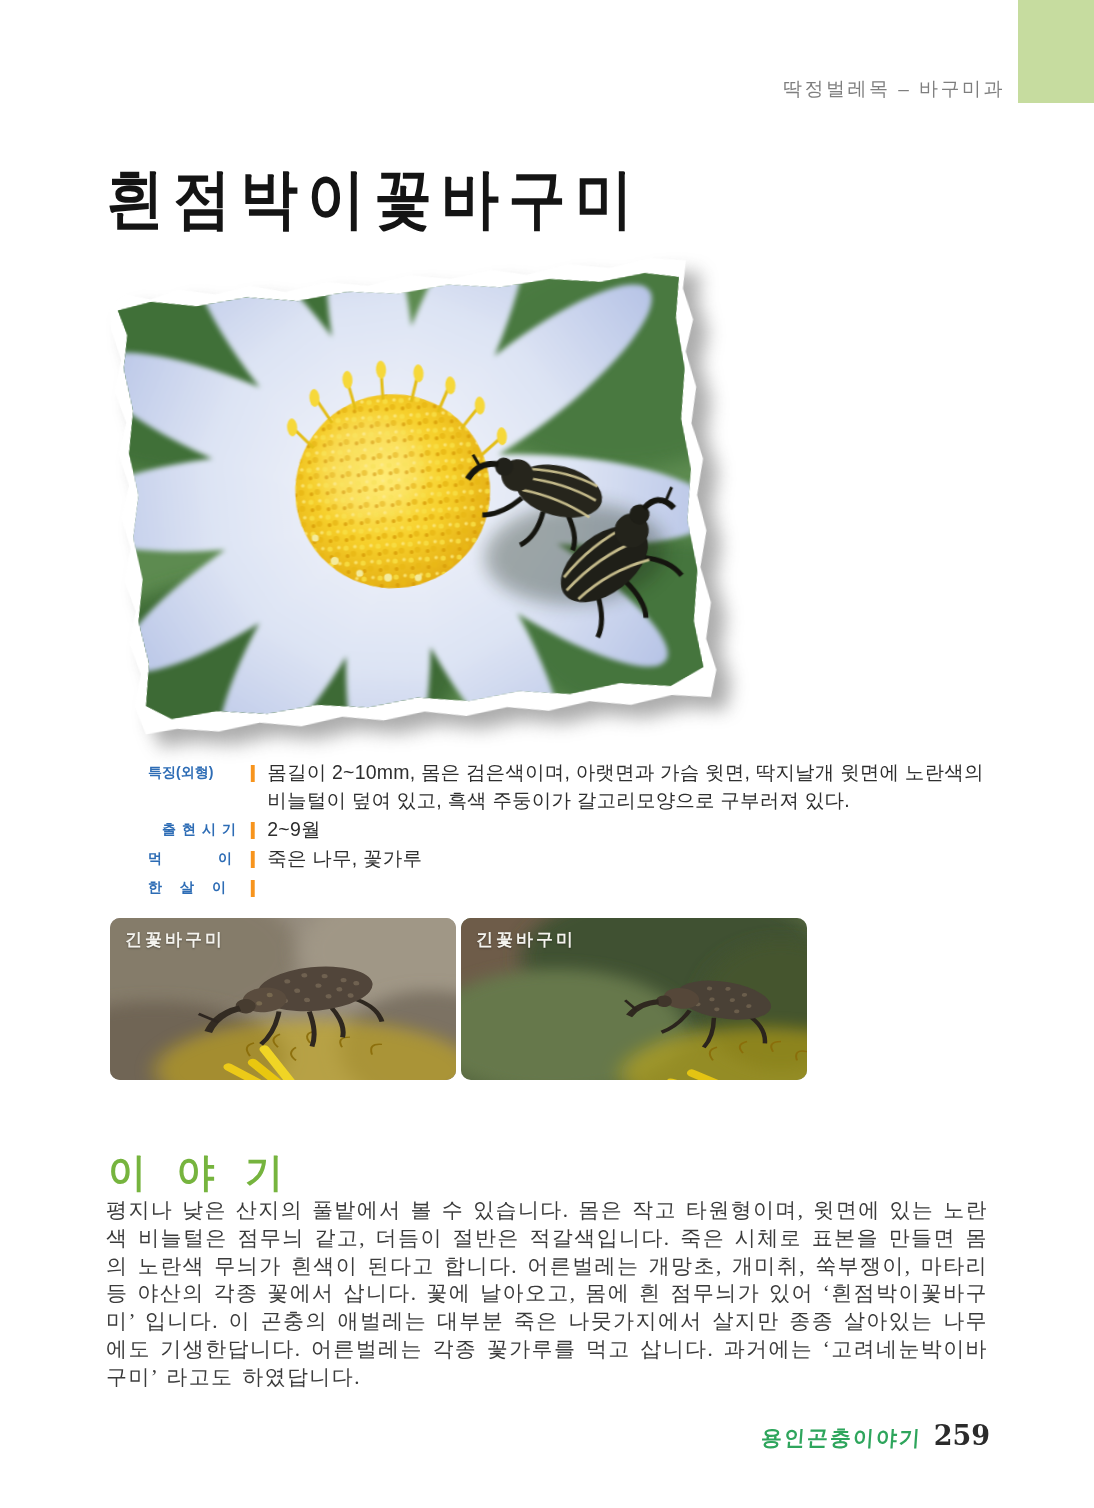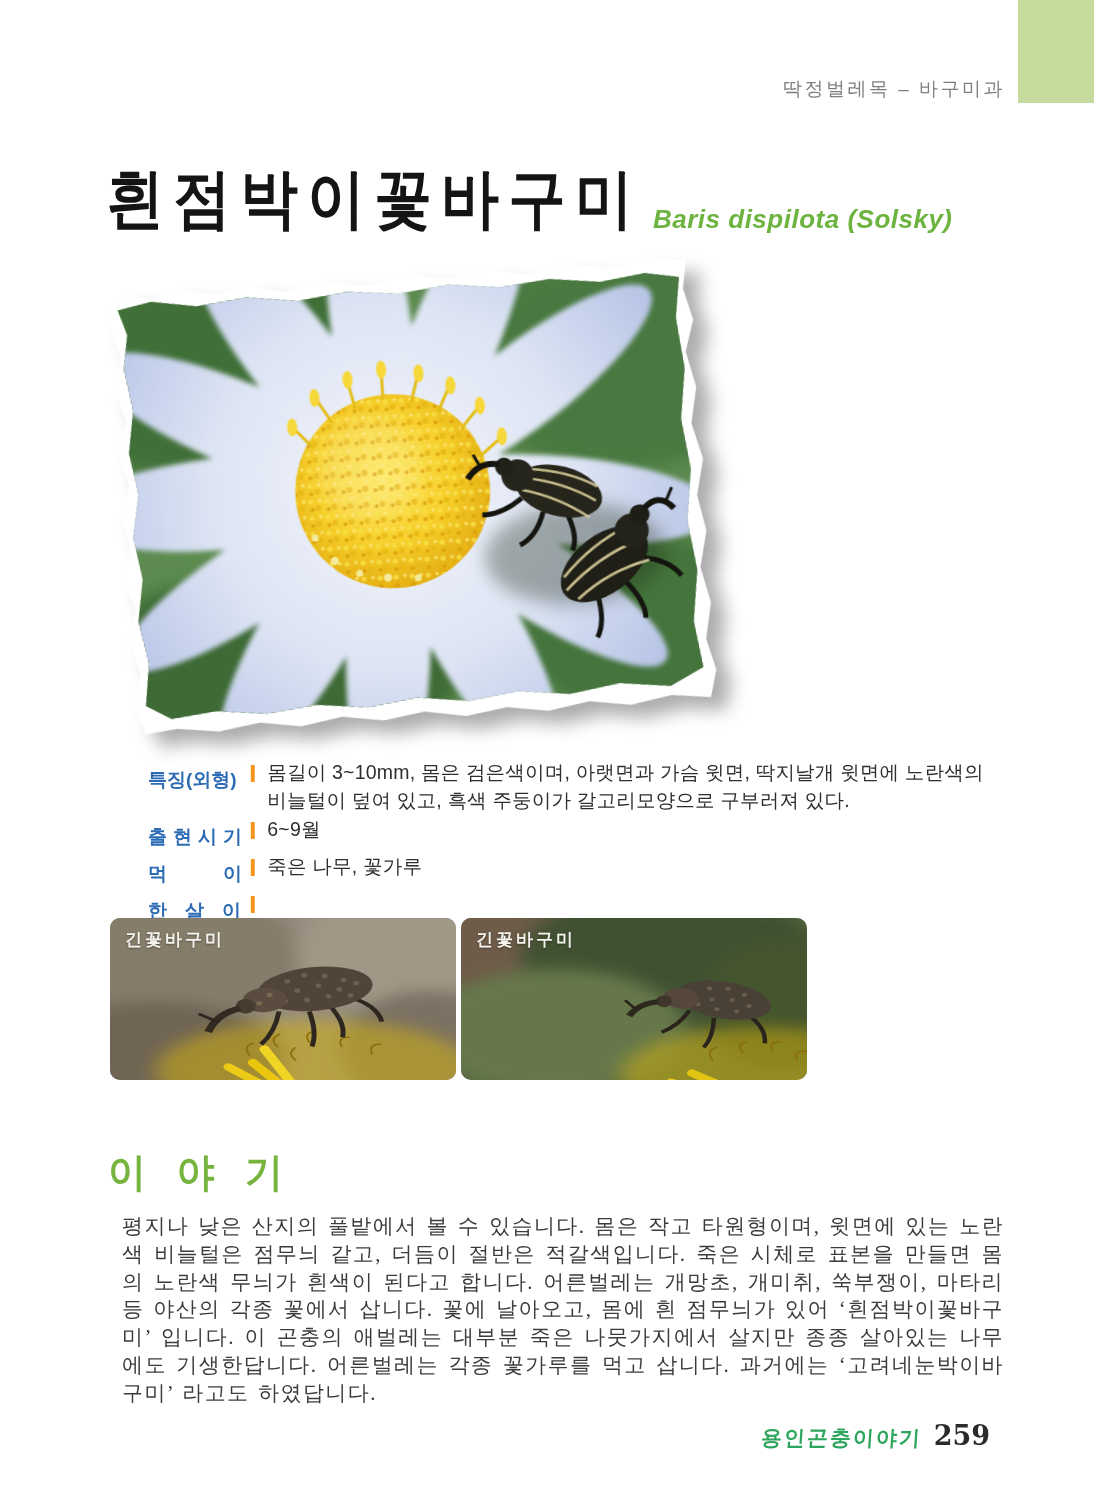--- a/index.html
+++ b/index.html
@@ -27,21 +27,21 @@
     transform:rotate(-3.6deg);transform-origin:center;
     filter:drop-shadow(14px 14px 9px rgba(70,70,70,.45));}
   .photo-torn{position:absolute;inset:0;background:#ffffff;
     clip-path:polygon(1.2% 3.8%,4% 1.6%,8% 3%,13% 1.2%,19% 2.8%,25% 1.4%,31% 3.2%,38% 1.6%,45% 3%,52% 1.2%,59% 2.6%,66% 1.2%,72% 2.8%,79% 1%,86% 2.4%,93% .8%,99% 1.8%,98.2% 8%,99.6% 15%,98% 22%,99.4% 30%,98.2% 38%,99.8% 46%,98.4% 54%,99.6% 62%,98.2% 70%,99.6% 78%,98.4% 86%,99.8% 93%,98.6% 99%,92% 98%,85% 99.6%,78% 98.2%,71% 99.8%,64% 98.4%,57% 99.8%,50% 98.2%,43% 99.6%,36% 98.2%,29% 99.8%,22% 98.4%,15% 99.8%,8% 98.6%,2.6% 99.4%,1% 93%,2.4% 86%,.8% 79%,2.2% 72%,.6% 65%,2% 58%,.8% 51%,2.4% 44%,1% 37%,2.6% 30%,1% 23%,2.4% 16%,1% 9%);}
   .photo-img{position:absolute;left:14px;right:14px;top:14px;bottom:14px;
     clip-path:polygon(0% 2%,6% .5%,14% 2.2%,23% .8%,32% 2.4%,41% 1%,50% 2.2%,59% .8%,68% 2.2%,77% 1%,86% 2.4%,94% 1%,100% 2.4%,99% 12%,100% 24%,98.8% 36%,100% 48%,98.8% 60%,100% 72%,98.8% 84%,100% 95%,94% 99%,85% 97.6%,76% 99.4%,67% 98%,58% 99.6%,49% 98%,40% 99.6%,31% 98.2%,22% 99.6%,13% 98.2%,5% 99.4%,.6% 96%,1.6% 86%,.2% 76%,1.4% 66%,.2% 56%,1.6% 46%,.4% 36%,1.6% 26%,.4% 16%,1.4% 8%);}
   .photo-img svg{width:100%;height:100%;display:block;}
   
   .info{position:absolute;left:148px;top:758px;width:850px;}
   .info-row{display:flex;align-items:flex-start;margin-bottom:1px;line-height:28px;}
-  .info-label{flex:0 0 94px;width:94px;font-size:19px;font-weight:700;color:#2d6cb5;white-space:nowrap;margin-top:8px;}
+  .info-label{flex:0 0 94px;width:94px;font-size:14px;font-weight:700;color:#2d6cb5;white-space:nowrap;}
   .r1 .info-label{letter-spacing:6px;text-align:right;}
   .r2 .info-label{letter-spacing:56px;}
   .r3 .info-label{letter-spacing:18px;}
   .info-sep{flex:0 0 auto;margin:0 12px 0 8px;font-size:19px;font-weight:900;color:#f7941d;transform:scaleX(1.6);}
   .info-value{font-size:19.5px;color:#2e2e2e;letter-spacing:.2px;max-width:724px;}
   
   .gallery{position:absolute;left:110px;top:918px;display:flex;gap:5px;}
   .photo-card{position:relative;width:346px;height:162px;border-radius:10px;overflow:hidden;}
   .photo-card svg{width:100%;height:100%;display:block;}
   .photo-caption{position:absolute;top:10px;left:15px;color:#f4f3ee;font-size:17px;font-weight:700;
@@ -61,21 +61,20 @@
 </head>
 <body>
 
 <div class="page">
 
   <div class="corner-accent"></div>
 
   <div class="kicker">딱정벌레목 –  바구미과</div>
 
   <div class="title-kr">흰점박이꽃바구미</div>
-  <div class="sci-name">Baris dispilota (Solsky)</div>
 
   <figure class="photo-rot" style="margin:0">
     <div class="photo-torn">
       <div class="photo-img">
         <svg viewBox="0 0 560 422" preserveAspectRatio="none">
           <defs>
             <filter id="b2" x="-30%" y="-30%" width="160%" height="160%">
                 <feGaussianBlur stdDeviation="2.5"></feGaussianBlur>
               </filter>
             <filter id="b8" x="-60%" y="-60%" width="220%" height="220%">
@@ -188,26 +187,26 @@
           </g>
         </svg>
       </div>
     </div>
   </figure>
 
   <div class="info">
     <div class="info-row r0">
       <span class="info-label">특징(외형)</span>
       <span class="info-sep">|</span>
-      <span class="info-value">몸길이 3~10mm, 몸은 검은색이며, 아랫면과 가슴 윗면, 딱지날개 윗면에 노란색의 비늘털이 덮여 있고, 흑색 주둥이가 갈고리모양으로 구부러져 있다.</span>
+      <span class="info-value">몸길이 2~10mm, 몸은 검은색이며, 아랫면과 가슴 윗면, 딱지날개 윗면에 노란색의 비늘털이 덮여 있고, 흑색 주둥이가 갈고리모양으로 구부러져 있다.</span>
     </div>
     <div class="info-row r1">
       <span class="info-label">출현시기</span>
       <span class="info-sep">|</span>
-      <span class="info-value">6~9월</span>
+      <span class="info-value">2~9월</span>
     </div>
     <div class="info-row r2">
       <span class="info-label">먹이</span>
       <span class="info-sep">|</span>
       <span class="info-value">죽은 나무, 꽃가루</span>
     </div>
     <div class="info-row r3">
       <span class="info-label">한살이</span>
       <span class="info-sep">|</span>
     </div>
@@ -338,20 +337,20 @@
           <circle cx="-46" cy="10" r="8" fill="#40362b"></circle>
           <path d="M-51,12 q-18,6 -24,26" stroke="#2f281f" stroke-width="7" fill="none"></path>
           <path d="M-70,28 l-14,-10" stroke="#2b241d" stroke-width="3" fill="none"></path>
         </g>
       </svg>
       <figcaption class="photo-caption">긴꽃바구미</figcaption>
     </figure>
   </div>
 
   <div class="story-heading">이 야 기</div>
-  <p class="story-body" style="margin:16px">평지나 낮은 산지의 풀밭에서 볼 수 있습니다. 몸은 작고 타원형이며, 윗면에 있는 노란색 비늘털은 점무늬 같고, 더듬이 절반은 적갈색입니다. 죽은 시체로 표본을 만들면 몸의 노란색 무늬가 흰색이 된다고 합니다. 어른벌레는 개망초, 개미취, 쑥부쟁이, 마타리 등 야산의 각종 꽃에서 삽니다. 꽃에 날아오고, 몸에 흰 점무늬가 있어 ‘흰점박이꽃바구미’ 입니다. 이 곤충의 애벌레는 대부분 죽은 나뭇가지에서 살지만 종종 살아있는 나무에도 기생한답니다. 어른벌레는 각종 꽃가루를 먹고 삽니다. 과거에는 ‘고려네눈박이바구미’ 라고도 하였답니다.</p>
+  <p class="story-body" style="margin:0">평지나 낮은 산지의 풀밭에서 볼 수 있습니다. 몸은 작고 타원형이며, 윗면에 있는 노란색 비늘털은 점무늬 같고, 더듬이 절반은 적갈색입니다. 죽은 시체로 표본을 만들면 몸의 노란색 무늬가 흰색이 된다고 합니다. 어른벌레는 개망초, 개미취, 쑥부쟁이, 마타리 등 야산의 각종 꽃에서 삽니다. 꽃에 날아오고, 몸에 흰 점무늬가 있어 ‘흰점박이꽃바구미’ 입니다. 이 곤충의 애벌레는 대부분 죽은 나뭇가지에서 살지만 종종 살아있는 나무에도 기생한답니다. 어른벌레는 각종 꽃가루를 먹고 삽니다. 과거에는 ‘고려네눈박이바구미’ 라고도 하였답니다.</p>
 
   <div class="footer">
     <span class="footer-logo">용인곤충이야기</span>
     <span class="page-num">259</span>
   </div>
 
 </div>
 
 </body></html>

